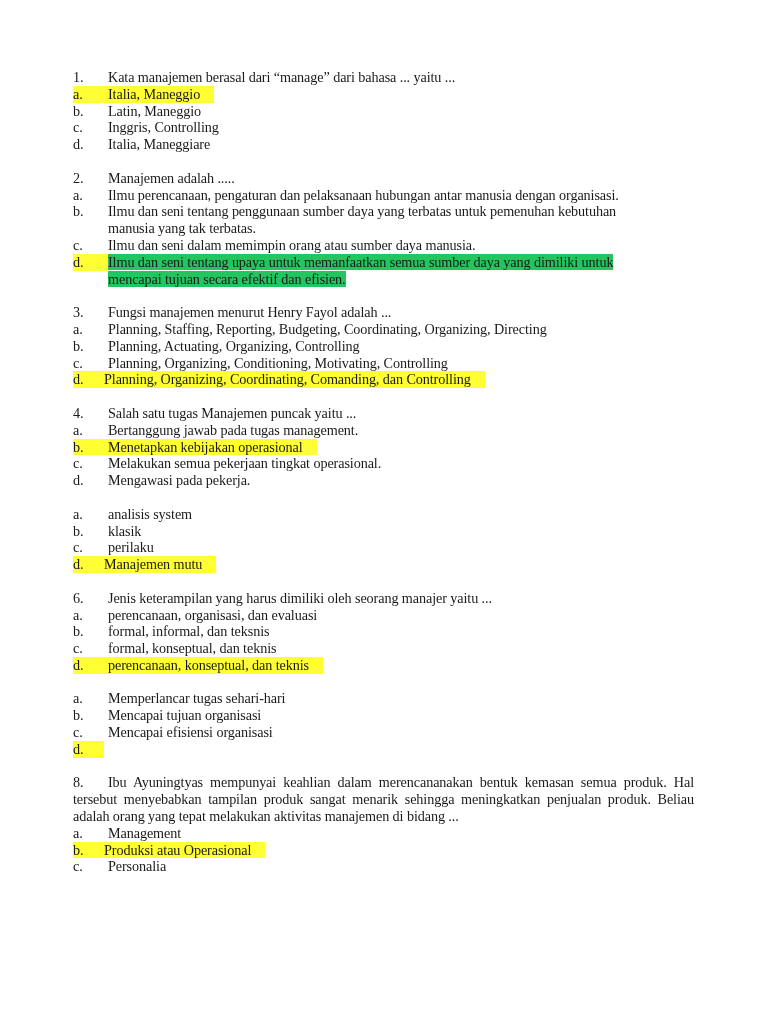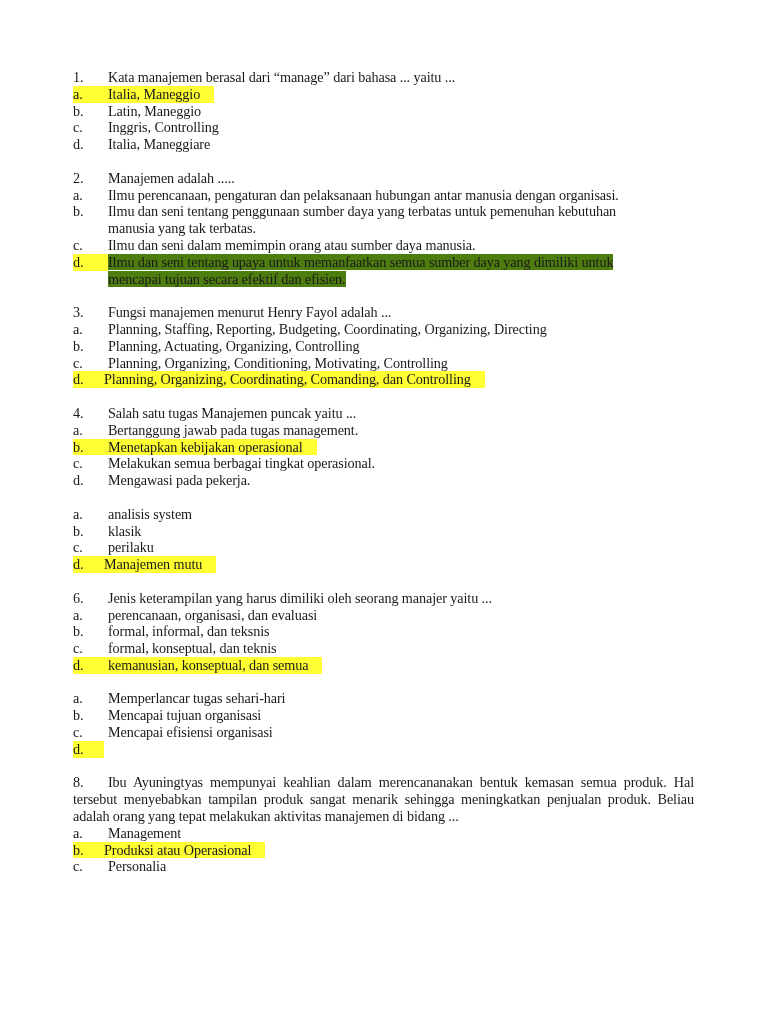--- a/index.html
+++ b/index.html
@@ -75,21 +75,21 @@
     }
     .option.correct.multiline .opt-label {
       background: #ffff33;
       align-self: flex-start;
       height: 16.8px;
     }
     .option.correct.multiline .opt-text {
       background: transparent;
     }
     .option.correct.multiline .opt-text span {
-      background: #4d7c0f;
+      background: #22c55e;
       -webkit-box-decoration-break: clone;
       box-decoration-break: clone;
       font-family: Liberation Serif, serif;
     }
     .option.correct.tight .opt-label { width: 31px; flex-basis: 31px; }
   </style>
 </head>
 <body>
 
 <div class="page">
@@ -171,21 +171,21 @@
     <div class="option">
       <span class="opt-label">a.</span>
       <span class="opt-text">Bertanggung jawab pada tugas management.</span>
     </div>
     <div class="option correct">
       <span class="opt-label">b.</span>
       <span class="opt-text">Menetapkan kebijakan operasional</span>
     </div>
     <div class="option">
       <span class="opt-label">c.</span>
-      <span class="opt-text">Melakukan semua berbagai tingkat operasional.</span>
+      <span class="opt-text">Melakukan semua pekerjaan tingkat operasional.</span>
     </div>
     <div class="option">
       <span class="opt-label">d.</span>
       <span class="opt-text">Mengawasi pada pekerja.</span>
     </div>
   </div>
 
   <div class="question">
     <div class="option">
       <span class="opt-label">a.</span>
@@ -217,21 +217,21 @@
     <div class="option">
       <span class="opt-label">b.</span>
       <span class="opt-text">formal, informal, dan teksnis</span>
     </div>
     <div class="option">
       <span class="opt-label">c.</span>
       <span class="opt-text">formal, konseptual, dan teknis</span>
     </div>
     <div class="option correct">
       <span class="opt-label">d.</span>
-      <span class="opt-text">kemanusian, konseptual, dan semua</span>
+      <span class="opt-text">perencanaan, konseptual, dan teknis</span>
     </div>
   </div>
 
   <div class="question">
     <div class="option">
       <span class="opt-label">a.</span>
       <span class="opt-text">Memperlancar tugas sehari-hari</span>
     </div>
     <div class="option">
       <span class="opt-label">b.</span>

